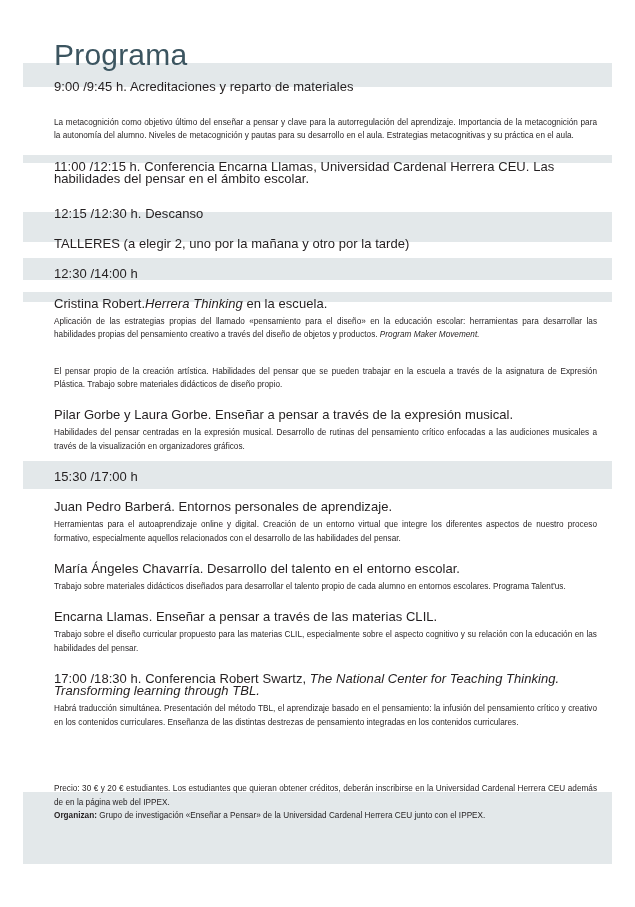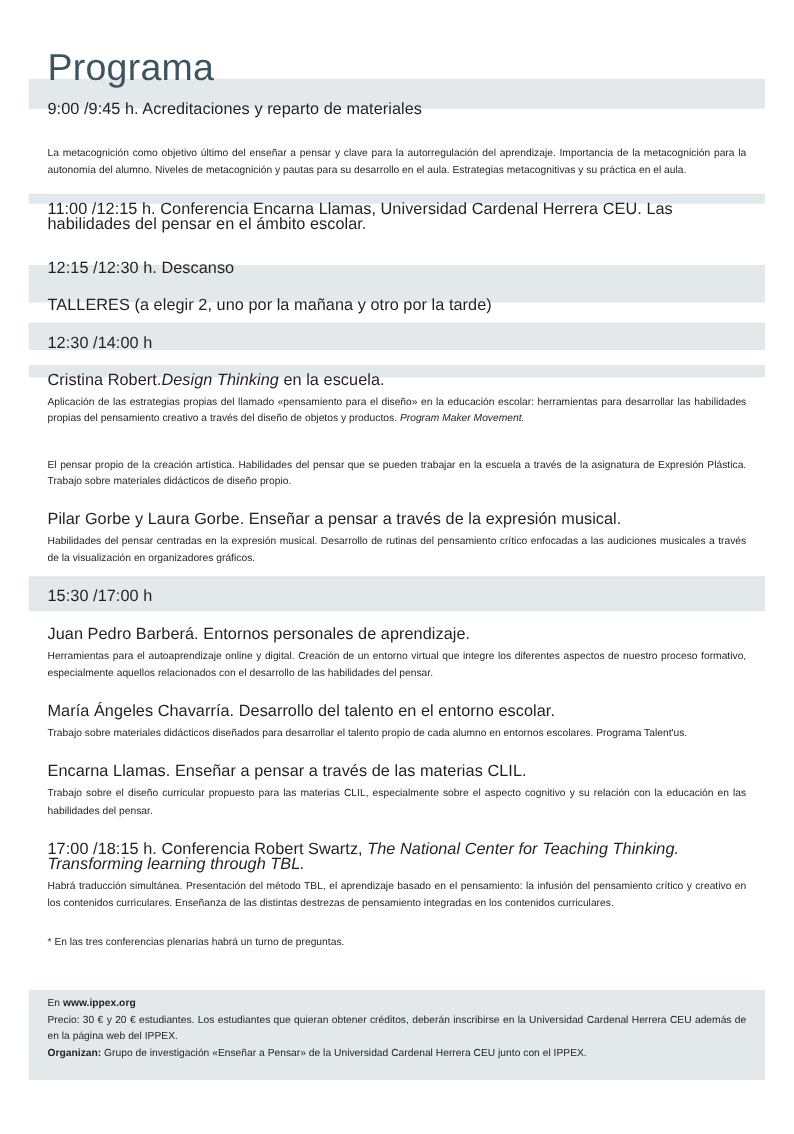--- a/index.html
+++ b/index.html
@@ -12,20 +12,21 @@
     background: #ffffff;
     font-family: "Liberation Sans", sans-serif;
     color: #231f20;
     overflow: hidden;
   }
   .page {
     position: relative;
     width: 635px;
     height: 907px;
     box-sizing: border-box;
+    padding-left: 16px;
   }
   
   .bands {
     position: absolute;
     top: 0; left: 0;
     width: 635px;
     height: 907px;
     z-index: 0;
     pointer-events: none;
   }
@@ -118,21 +119,21 @@
 
     <p class="lead">TALLERES (a elegir 2, uno por la mañana y otro por la tarde)</p>
 
     <div class="gap-l"></div>
 
     <p class="lead">12:30 /14:00 h</p>
 
     <div class="gap-l"></div>
 
     <p class="lead">
-      <span>Cristina Robert.</span><span class="italic">Design Thinking</span><span> en la escuela.</span>
+      <span>Cristina Robert.</span><span class="italic">Herrera Thinking</span><span> en la escuela.</span>
     </p>
     <div class="gap-xs"></div>
     <p class="body-text">
       <span>Aplicación de las estrategias propias del llamado «pensamiento para el diseño» en la educación escolar: herramientas para desarrollar las habilidades propias del pensamiento creativo a través del diseño de objetos y productos. </span><span class="italic">Program Maker Movement.</span>
     </p>
 
     <div class="gap-l"></div>
 
     <div class="gap-xs"></div>
     <p class="body-text">El pensar propio de la creación artística. Habilidades del pensar que se pueden trabajar en la escuela a través de la asignatura de Expresión Plástica. Trabajo sobre materiales didácticos de diseño propio.</p>
@@ -169,36 +170,32 @@
 
     <p class="lead">
       <span>Encarna Llamas.</span><span> Enseñar a pensar a través de las materias CLIL.</span>
     </p>
     <div class="gap-xs"></div>
     <p class="body-text">Trabajo sobre el diseño curricular propuesto para las materias CLIL, especialmente sobre el aspecto cognitivo y su relación con la educación en las habilidades del pensar.</p>
 
     <div class="gap-l"></div>
 
     <p class="lead">
-      <span>17:00 /18:15 h. Conferencia Robert Swartz, </span><span class="italic">The National Center for Teaching Thinking. Transforming learning through TBL.</span>
+      <span>17:00 /18:30 h. Conferencia Robert Swartz, </span><span class="italic">The National Center for Teaching Thinking. Transforming learning through TBL.</span>
     </p>
     <div class="gap-xs"></div>
     <p class="body-text">Habrá traducción simultánea. Presentación del método TBL, el aprendizaje basado en el pensamiento: la infusión del pensamiento crítico y creativo en los contenidos curriculares. Enseñanza de las distintas destrezas de pensamiento integradas en los contenidos curriculares.</p>
 
     <div class="gap-l"></div>
 
-    <p class="body-text">* En las tres conferencias plenarias habrá un turno de preguntas.</p>
 
     <div class="gap-xl"></div>
 
 
     <div class="gap-s"></div>
 
-    <p class="body-text">
-      <span>En </span><a class="link" href="#">www.ippex.org</a>
-    </p>
     <p class="body-text">Precio: 30 € y 20 € estudiantes. Los estudiantes que quieran obtener créditos, deberán inscribirse en la Universidad Cardenal Herrera CEU además de en la página web del IPPEX.</p>
     <p class="body-text">
       <span class="b">Organizan:</span><span> Grupo de investigación «Enseñar a Pensar» de la Universidad Cardenal Herrera CEU junto con el IPPEX.</span>
     </p>
 
   </div>
 </div>
 
 </body></html>

